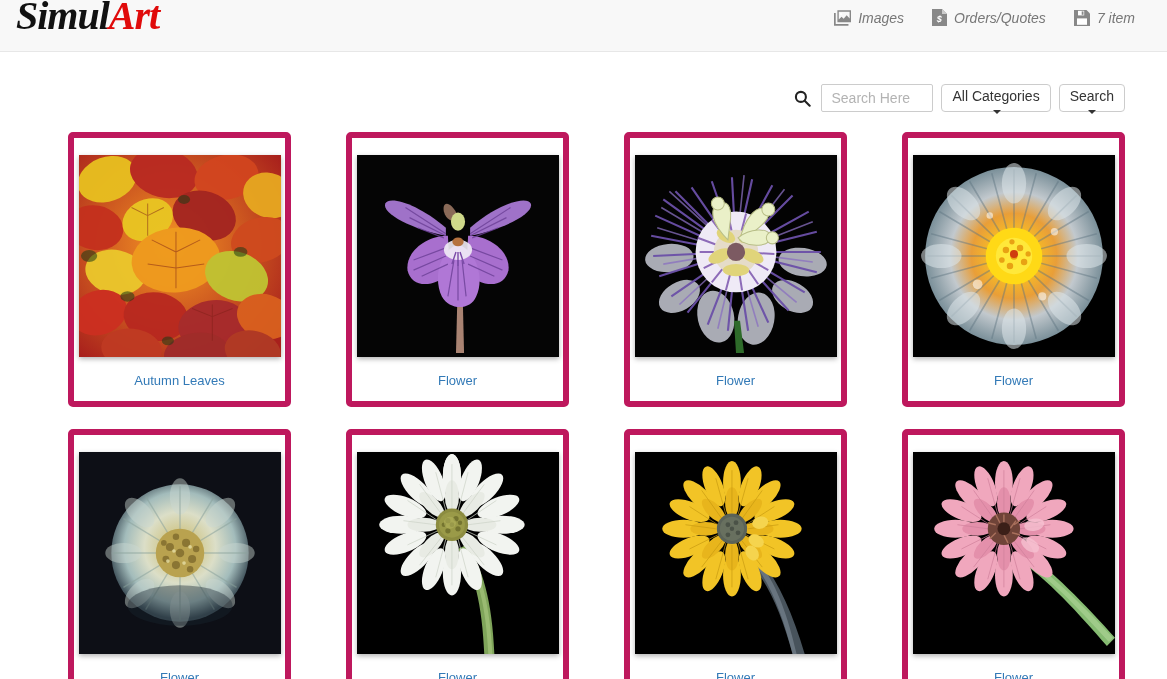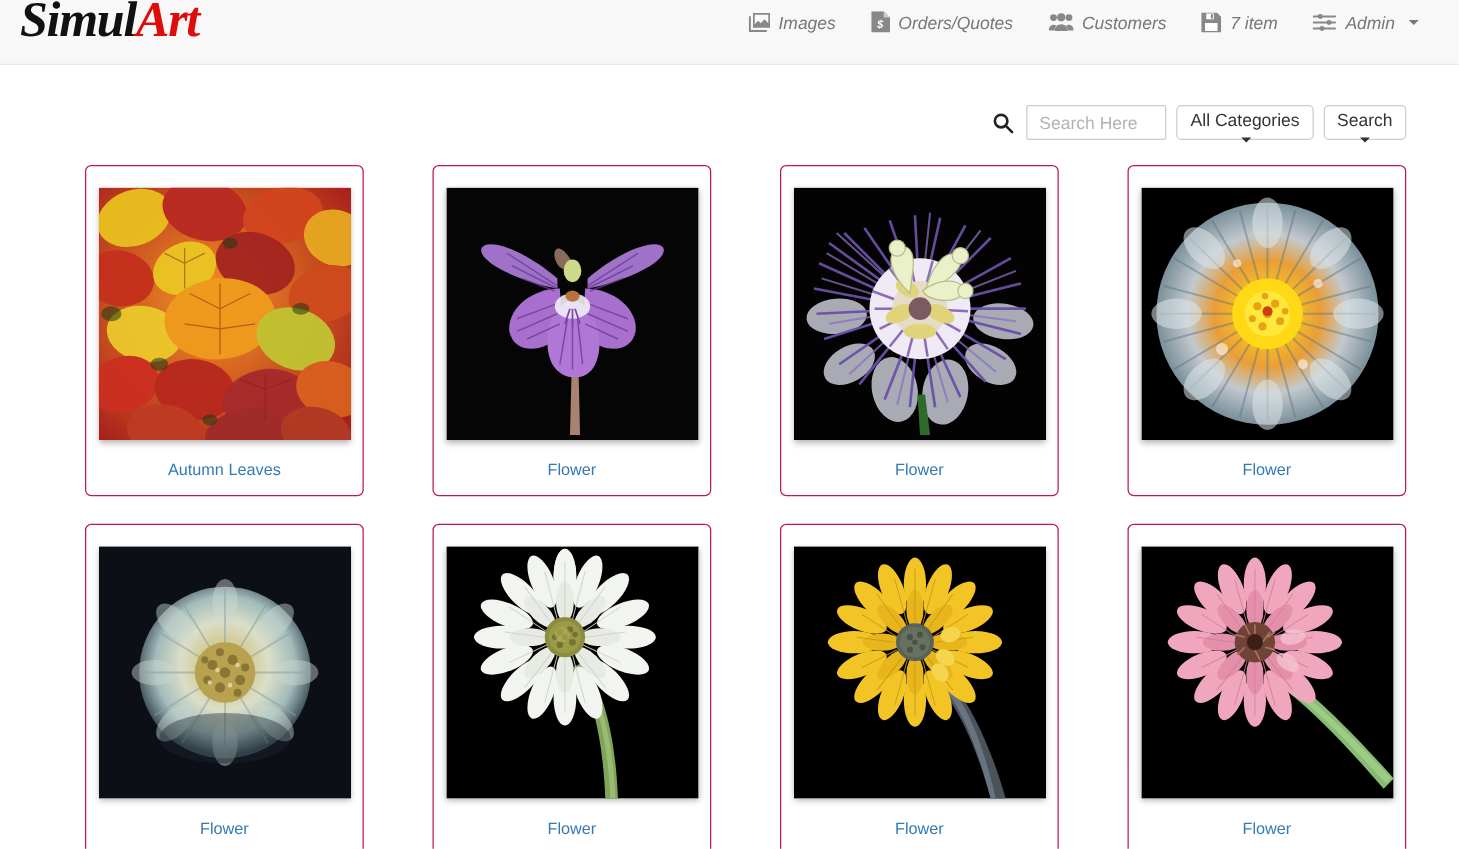--- a/index.html
+++ b/index.html
@@ -116,21 +116,21 @@
   }
   .dropdown-btn .caret { border-top-color: #333333; margin-left: 1px; }
 
   
   .grid {
     display: grid;
     grid-template-columns: repeat(4, 1fr);
     gap: 22px 29px;
   }
   .card {
-    border: 1px solid #be185d;
+    border: 6px solid #be185d;
     border-radius: 5px;
     background: #ffffff;
     padding: 17px 0 14px 0;
     display: flex;
     flex-direction: column;
     align-items: center;
     cursor: pointer;
     margin-left: 26px;
   }
   .thumb {
@@ -174,60 +174,33 @@
       <span class="nav-icon">
         <svg width="15" height="17" viewBox="0 0 15 17" fill="#888888">
           <path d="M0 0h10l5 5v12H0V0z"></path>
           <path d="M10 0l5 5h-5V0z" fill="#cccccc"></path>
           <text x="7.2" y="13.4" font-family="Liberation Sans, sans-serif" font-size="9" font-weight="bold" fill="#ffffff" text-anchor="middle">$</text>
         </svg>
       </span>
       <span>Orders/Quotes</span>
     </div>
 
-    <div class="nav-item">
-      <span class="nav-icon">
-        <svg width="20" height="15" viewBox="0 0 22 16" fill="#888888">
-          <circle cx="4.2" cy="4.2" r="3"></circle>
-          <circle cx="17.8" cy="4.2" r="3"></circle>
-          <circle cx="11" cy="4" r="3.6"></circle>
-          <path d="M0 15.5c0-3 1.9-5 4.2-5 1 0 1.9.4 2.6 1-1 1-1.6 2.4-1.7 4H0z"></path>
-          <path d="M22 15.5c0-3-1.9-5-4.2-5-1 0-1.9.4-2.6 1 1 1 1.6 2.4 1.7 4H22z"></path>
-          <path d="M5.2 16c0-3.5 2.4-6 5.8-6s5.8 2.5 5.8 6H5.2z"></path>
-        </svg>
-      </span>
-      <span>Customers</span>
-    </div>
 
     <div class="nav-item">
       <span class="nav-icon">
         <svg width="16" height="16" viewBox="0 0 16 16" fill="#888888">
           <path d="M0 0h12.5L16 3.5V16H0V0z"></path>
           <rect x="4" y="0.8" width="6.2" height="4.6" fill="#ffffff"></rect>
           <rect x="7.7" y="1.4" width="1.8" height="3.4" fill="#888888"></rect>
           <rect x="3" y="8.4" width="10" height="6.4" fill="#ffffff"></rect>
         </svg>
       </span>
       <span>7 item</span>
     </div>
 
-    <div class="nav-item">
-      <span class="nav-icon">
-        <svg width="19" height="16" viewBox="0 0 20 16" fill="none" stroke="#888888" stroke-width="1.7" stroke-linecap="round">
-          <line x1="1" y1="3" x2="19" y2="3"></line>
-          <line x1="1" y1="8" x2="19" y2="8"></line>
-          <line x1="1" y1="13" x2="19" y2="13"></line>
-          <circle cx="6.5" cy="3" r="2.1" fill="#888888" stroke="none"></circle>
-          <circle cx="14" cy="8" r="2.1" fill="#888888" stroke="none"></circle>
-          <circle cx="8" cy="13" r="2.1" fill="#888888" stroke="none"></circle>
-        </svg>
-      </span>
-      <span>Admin</span>
-      <span class="caret"></span>
-    </div>
 
   </div>
 </div>
 
 <div class="container">
 
   <div class="toolbar">
 
     <div class="controls">
       <span class="search-icon">

